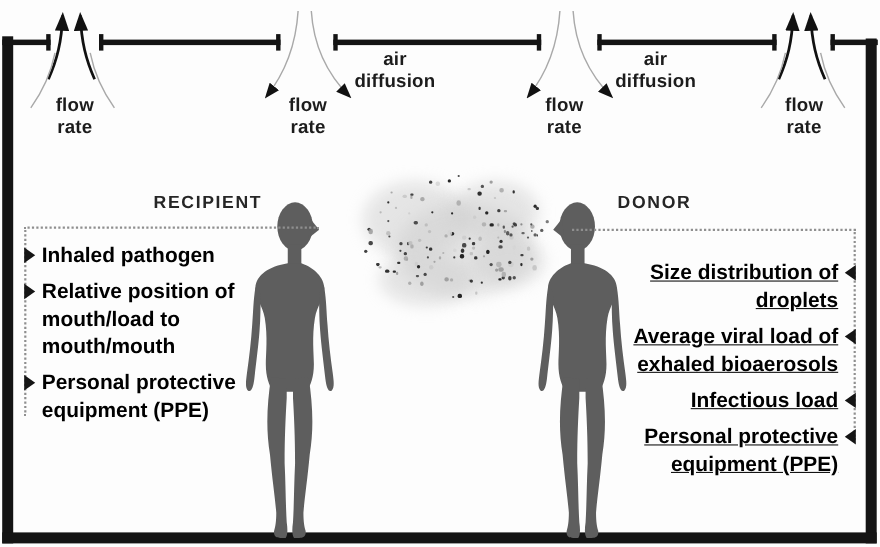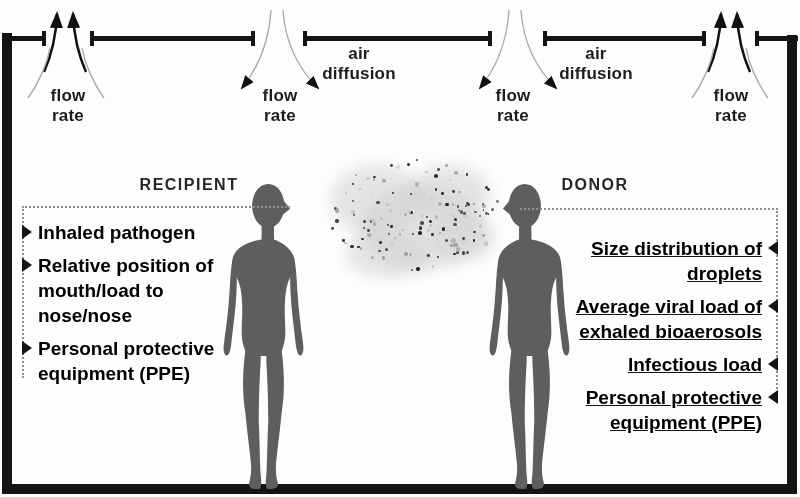--- a/index.html
+++ b/index.html
@@ -351,21 +351,21 @@
         <span class="tri tri-left"></span>
         <div class="factor-text">
           <div>Inhaled pathogen</div>
         </div>
       </div>
       <div class="factor-item">
         <span class="tri tri-left"></span>
         <div class="factor-text">
           <div>Relative position of</div>
           <div>mouth/load to</div>
-          <div>nose/nose</div>
+          <div>mouth/mouth</div>
         </div>
       </div>
       <div class="factor-item">
         <span class="tri tri-left"></span>
         <div class="factor-text">
           <div>Personal protective</div>
           <div>equipment (PPE)</div>
         </div>
       </div>
     </div>

